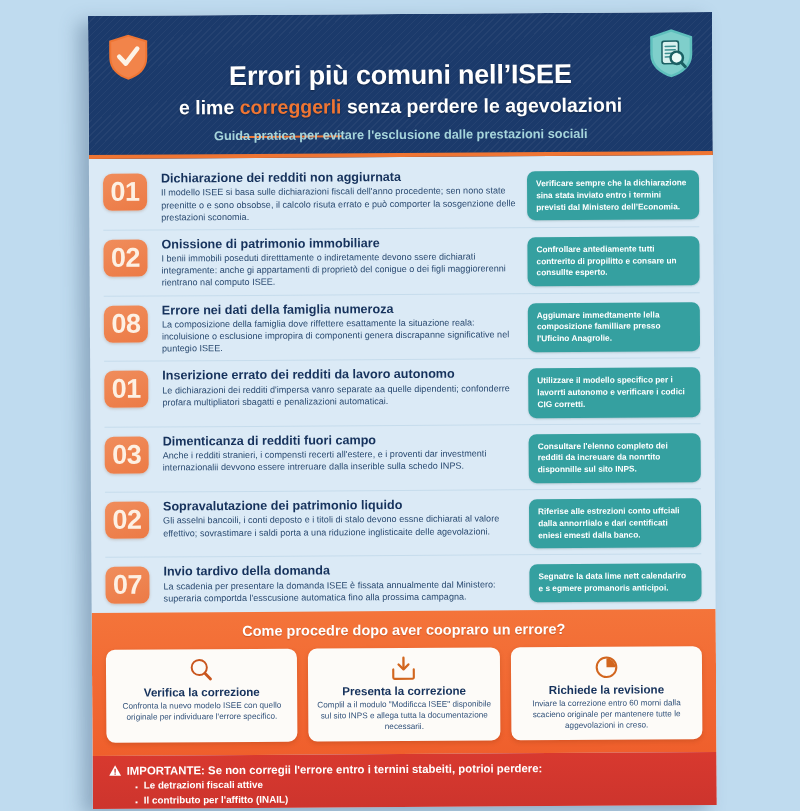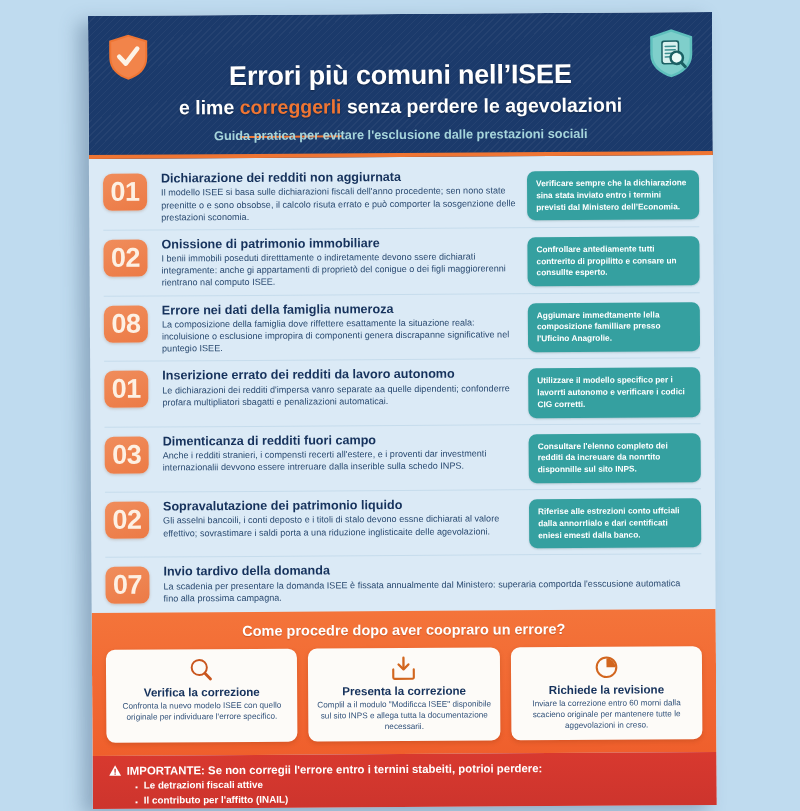--- a/index.html
+++ b/index.html
@@ -263,20 +263,21 @@
           <div class="rdesc">Gli asselni bancoili, i conti deposto e i titoli di stalo devono essne dichiarati al valore effettivo; sovrastimare i saldi porta a una riduzione inglisticaite delle agevolazioni.</div>
         </div>
         <div class="tip">Riferise alle estrezioni conto uffciali dalla annorrlialo e dari centificati eniesi emesti dalla banco.</div>
       </div>
       <div class="row">
         <div class="num">07</div>
         <div class="rowmain">
           <div class="rtitle">Invio tardivo della domanda</div>
           <div class="rdesc">La scadenia per presentare la domanda ISEE è fissata annualmente dal Ministero: superaria comportda l'esscusione automatica fino alla prossima campagna.</div>
         </div>
+        <div class="tip">Segnatre la data lime nett calendariro e s egmere promanoris anticipoi.</div>
       </div>
     </div>
 
   <div class="cta">
     <div class="cta-h">Come procedre dopo aver coopraro un errore?</div>
     <div class="cards">
         <div class="card">
           <div class="card-ico"><svg viewBox="0 0 30 28" width="27" height="25">
               <circle cx="12.5" cy="11.5" r="8.5" fill="none" stroke="#c9561f" stroke-width="2.2"></circle>
               <line x1="18.8" y1="18" x2="25" y2="24.5" stroke="#c9561f" stroke-width="3.2" stroke-linecap="round"></line>

